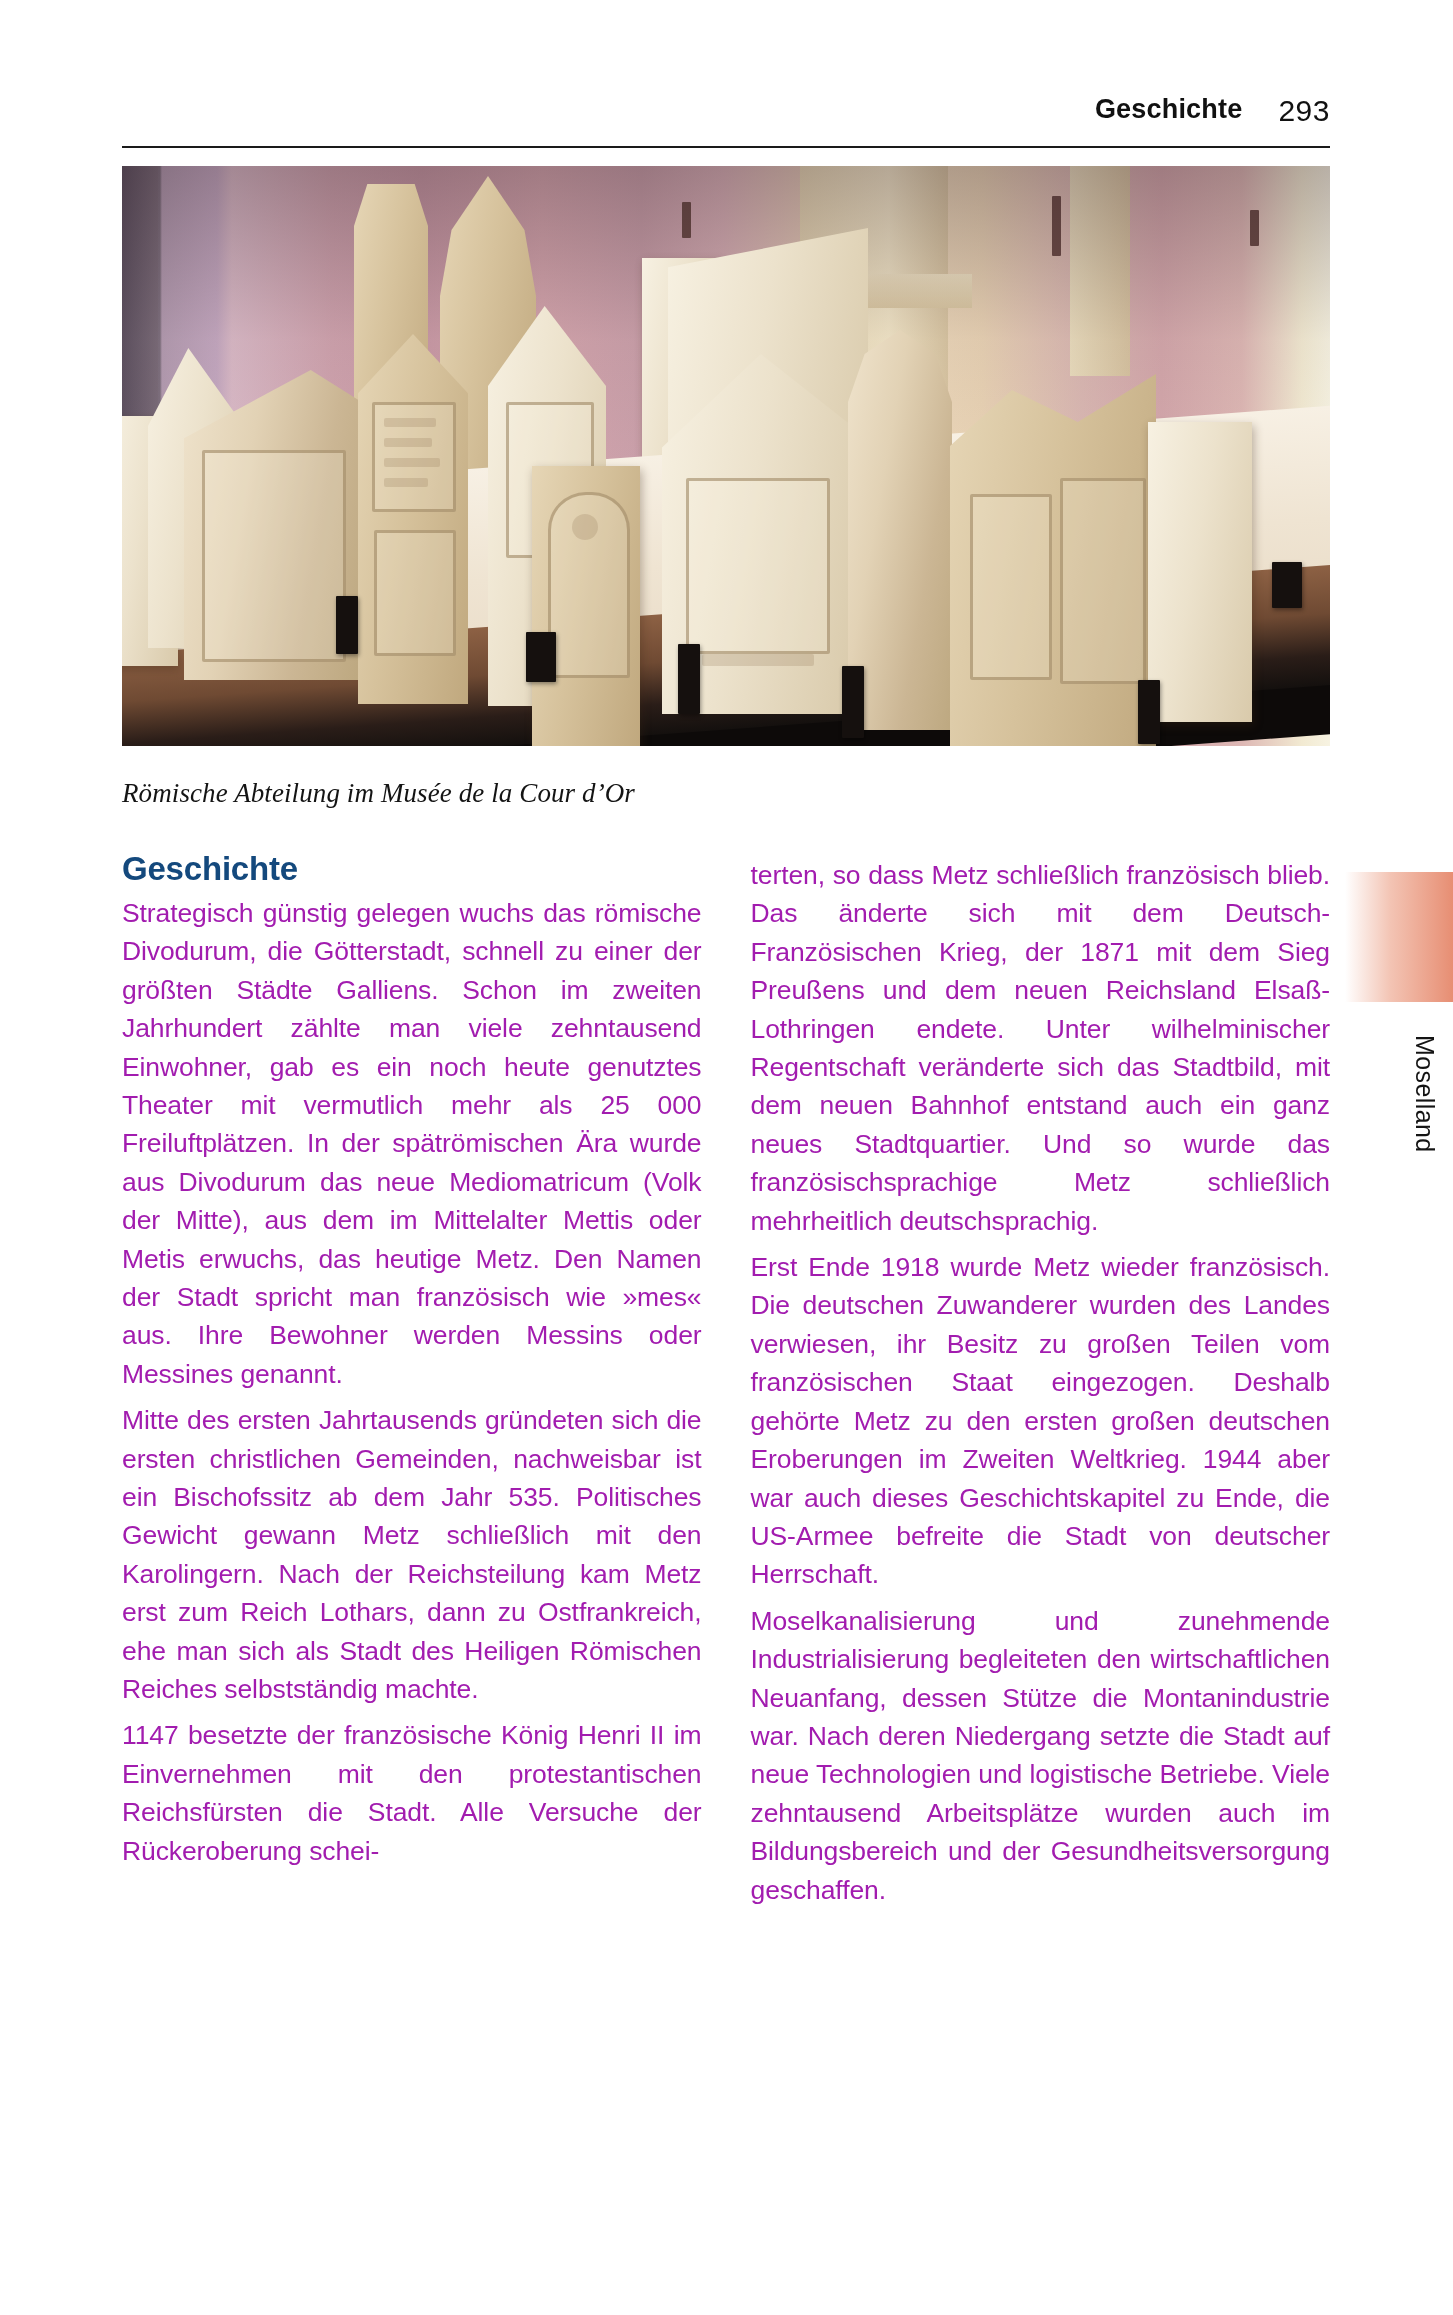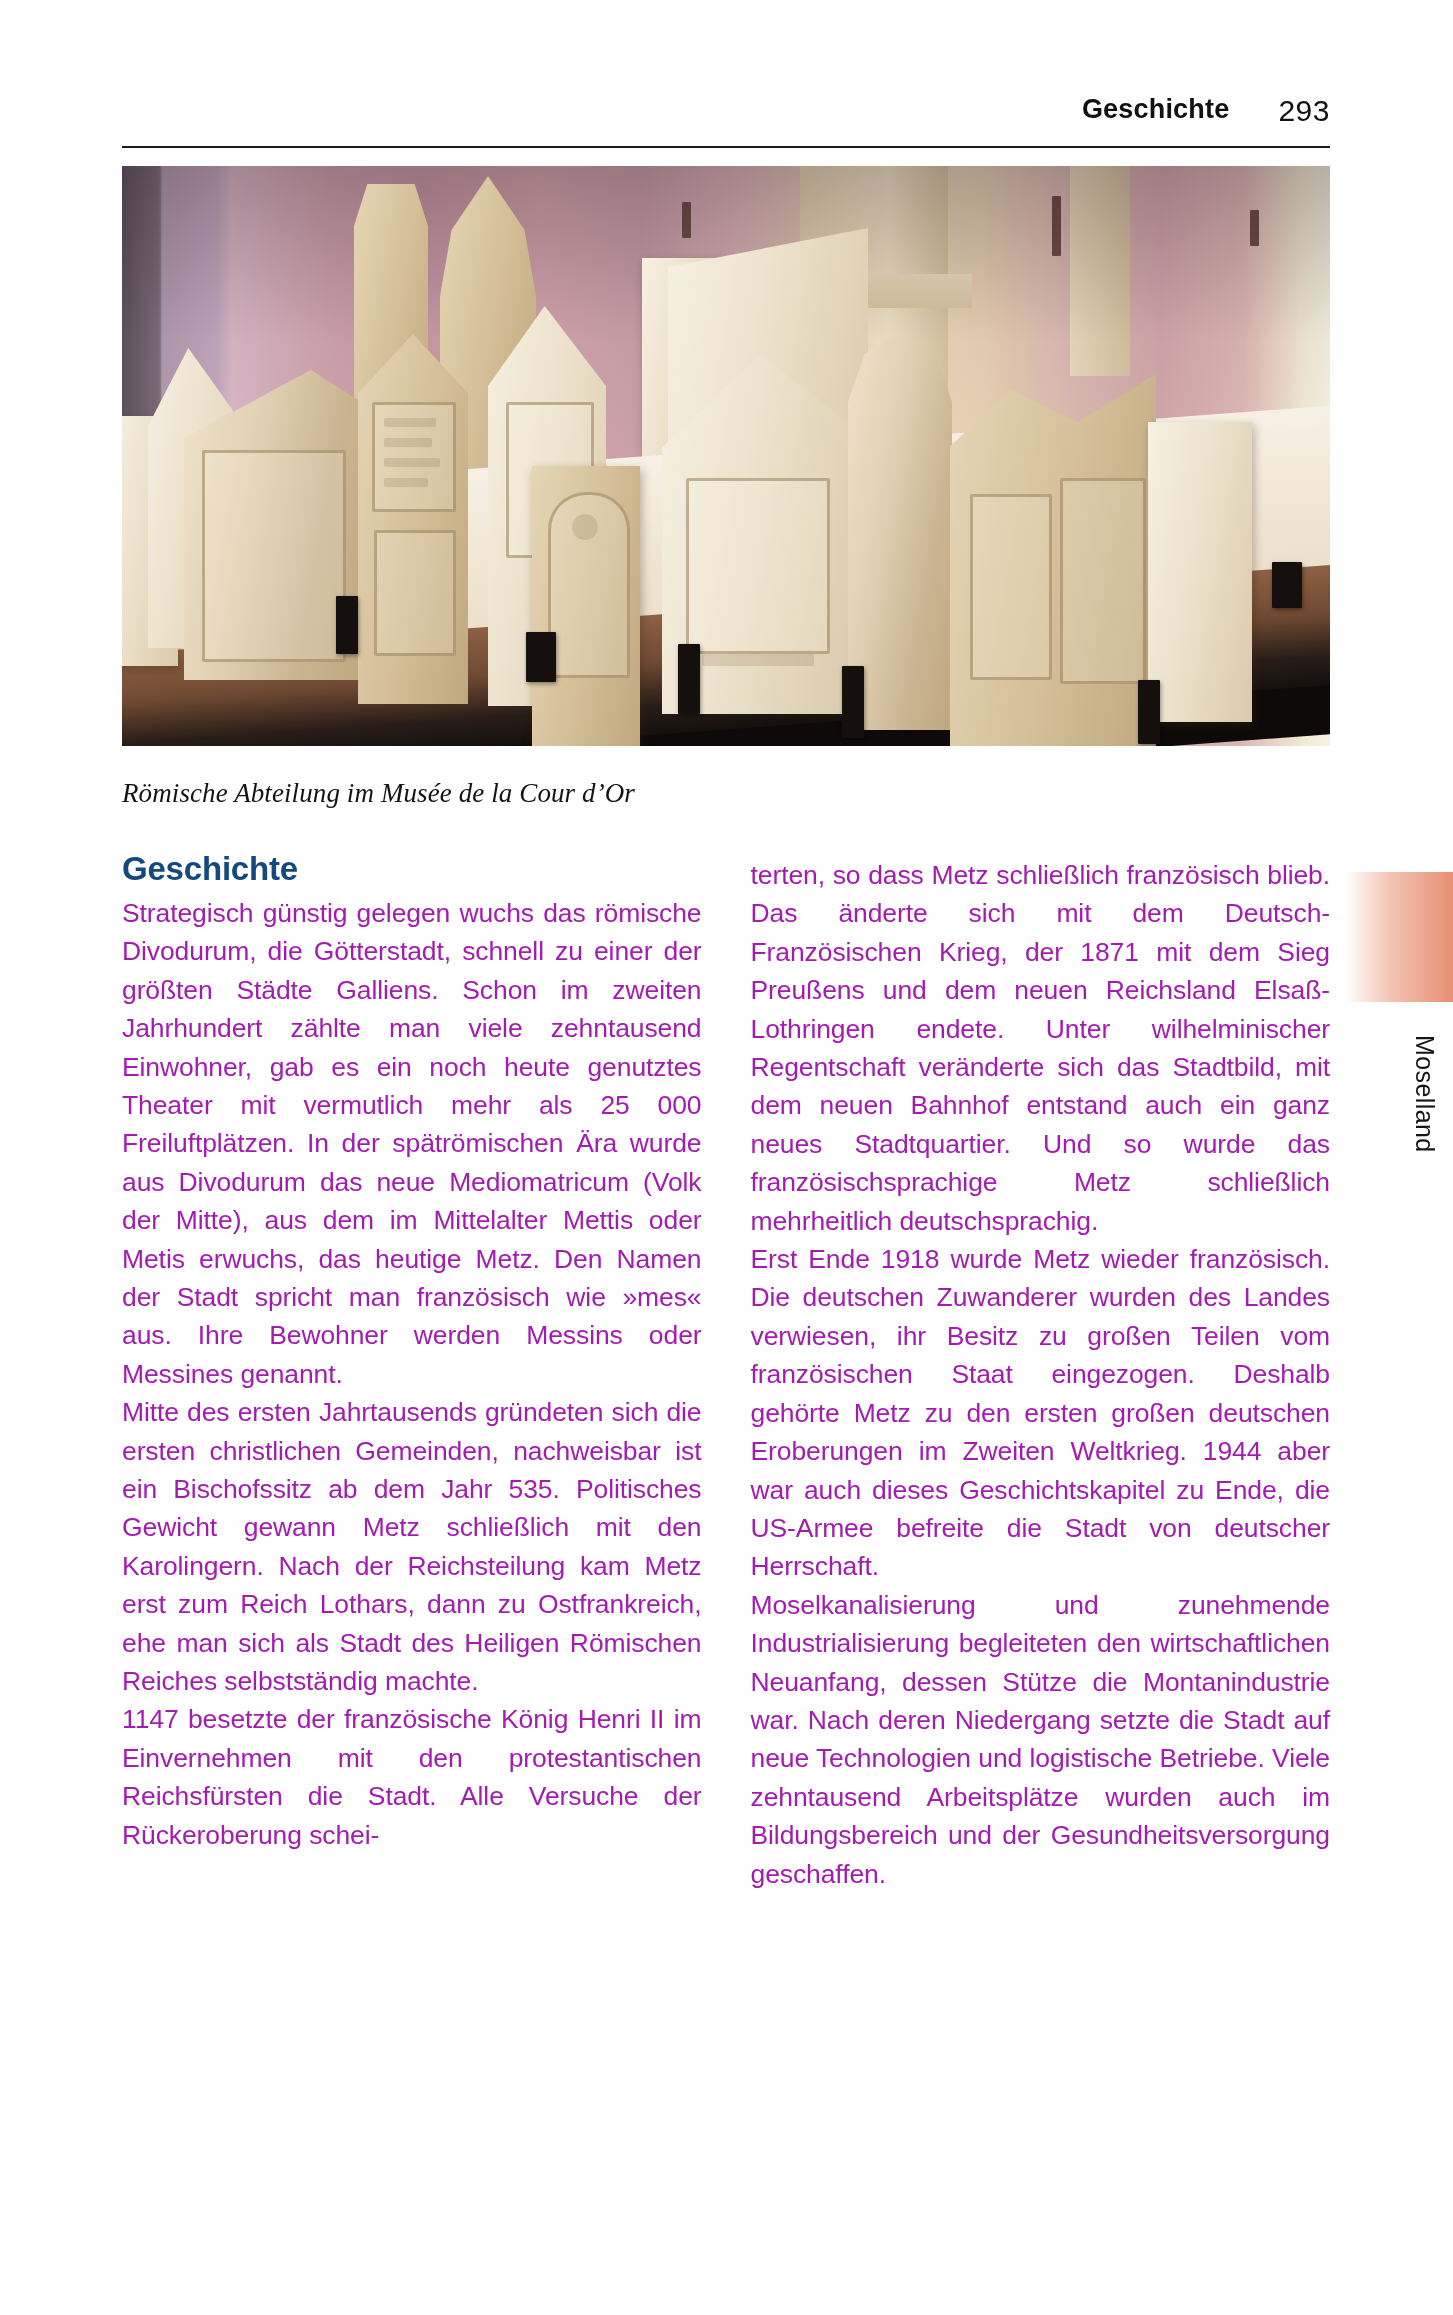--- a/index.html
+++ b/index.html
@@ -33,21 +33,21 @@
     font-size: 27px;
     font-weight: bold;
     letter-spacing: 0.2px;
     color: #111111;
     line-height: 1;
   }
   .header-pageno {
     font-size: 30px;
     font-weight: normal;
     color: #111111;
-    margin-left: 49px;
+    margin-left: 36px;
     line-height: 1;
     letter-spacing: 0.5px;
   }
 
   
   .photo-frame {
     position: absolute;
     left: 122px;
     top: 166px;
     width: 1208px;
@@ -203,21 +203,21 @@
   .col p {
     margin: 0;
     font-size: 26.5px;
     line-height: 38.4px;
     text-align: justify;
     text-justify: inter-word;
     hyphens: manual;
     color: #a21caf;
     letter-spacing: -0.1px;
   }
-  .col p + p { margin-top: 0; }
+  .col p + p { margin-top: 8px; }
   .col.right { padding-top: 6px; }
 
   
   .thumb-tab {
     position: absolute;
     right: 0;
     top: 872px;
     width: 108px;
     height: 130px;
     background: linear-gradient(90deg, #ffffff 0%, #f3c4b4 42%, #e78e73 100%);

